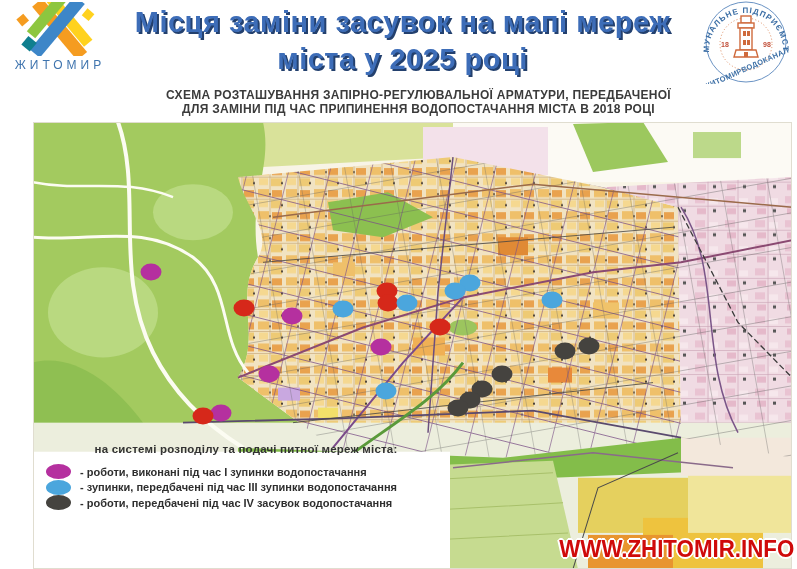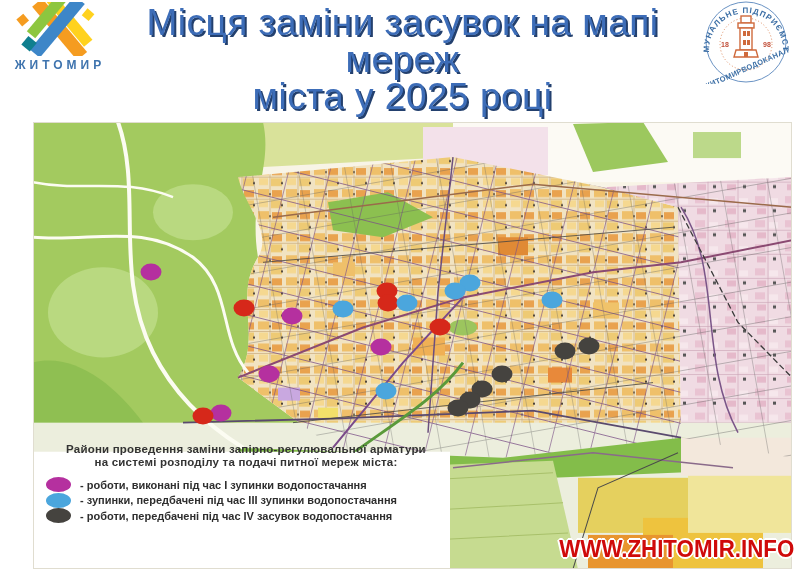--- a/index.html
+++ b/index.html
@@ -4,23 +4,23 @@
 <style>
   html,body{margin:0;padding:0;}
   body{width:797px;height:569px;overflow:hidden;background:#ffffff;
        font-family:"Liberation Sans",sans-serif;position:relative;}
   .page{position:absolute;left:0;top:0;width:797px;height:569px;background:#ffffff;}
 
   
   .city-logo{position:absolute;left:8px;top:2px;width:108px;height:80px;}
   .city-logo svg{display:block;}
   .city-name{position:absolute;left:0;top:56px;width:104px;text-align:center;
-             font-size:12px;font-weight:bold;color:#3f74ae;letter-spacing:4px;}
+             font-size:12px;font-weight:normal;color:#3f74ae;letter-spacing:4px;}
   .slide-title{position:absolute;left:112px;right:104px;top:4px;text-align:center;
-               color:#3d6db8;font-weight:normal;font-size:37px;line-height:37px;
+               color:#3d6db8;font-weight:bold;font-size:29px;line-height:37px;
                letter-spacing:.5px;text-shadow:2px 2px 0 #23406e;}
   .seal{position:absolute;left:700px;top:0px;width:92px;height:84px;}
 
   
   .subtitle{position:absolute;left:55px;right:15px;top:88px;text-align:center;
             font-size:12px;font-weight:bold;color:#3b3b3b;line-height:14px;
             letter-spacing:.3px;}
 
   
   #map{position:absolute;left:33px;top:122px;width:759px;height:447px;}
@@ -93,20 +93,24 @@
         <rect x="43" y="40" width="3" height="5"></rect>
         <rect x="47" y="40" width="3" height="5"></rect>
         <rect x="44" y="52" width="4" height="5"></rect>
       </g>
       <text x="25" y="47" font-size="7" font-weight="bold" fill="#c2503a" text-anchor="middle">18</text>
       <text x="67" y="47" font-size="7" font-weight="bold" fill="#c2503a" text-anchor="middle">98</text>
       <text x="46" y="71" font-size="7.5" font-weight="bold" fill="#3b6ea5" text-anchor="middle" transform="rotate(-24 46 68)" letter-spacing="0.3">ЖИТОМИРВОДОКАНАЛ</text>
     </svg>
   </div>
 
+  <div class="subtitle">
+    <div>СХЕМА РОЗТАШУВАННЯ ЗАПІРНО-РЕГУЛЮВАЛЬНОЇ АРМАТУРИ, ПЕРЕДБАЧЕНОЇ</div>
+    <div>ДЛЯ ЗАМІНИ ПІД ЧАС ПРИПИНЕННЯ ВОДОПОСТАЧАННЯ МІСТА В 2018 РОЦІ</div>
+  </div>
 
   <div id="map">
     <svg width="759" height="447" viewBox="0 0 759 446" preserveAspectRatio="none">
       <defs>
         <pattern id="urban" width="28" height="22" patternUnits="userSpaceOnUse">
           <rect width="28" height="22" fill="#f1e3c2"></rect>
           <rect x="1" y="1" width="11" height="8" fill="#efc06a"></rect>
           <rect x="15" y="2" width="10" height="7" fill="#e9a24e"></rect>
           <rect x="2" y="12" width="9" height="7" fill="#f5d890"></rect>
           <rect x="14" y="12" width="11" height="8" fill="#eeca74"></rect>
@@ -228,21 +232,20 @@
       <div class="marker" style="left: 556px; top: 224px; background: rgb(69, 67, 63);"></div>
       <div class="marker" style="left: 532px; top: 229px; background: rgb(69, 67, 63);"></div>
       <div class="marker" style="left: 469px; top: 252px; background: rgb(69, 67, 63);"></div>
       <div class="marker" style="left: 449px; top: 267px; background: rgb(69, 67, 63);"></div>
       <div class="marker" style="left: 437px; top: 278px; background: rgb(69, 67, 63);"></div>
       <div class="marker" style="left: 425px; top: 286px; background: rgb(69, 67, 63);"></div>
     </div>
 
   <div class="legend">
     <div class="legend-title">
-      <div>Райони проведення заміни запірно-регулювальної арматури</div>
       <div>на системі розподілу та подачі питної мереж міста:</div>
     </div>
     <div class="legend-items">
       <div class="legend-row">
         <span class="legend-dot c0"></span>
         <span class="legend-label">- роботи, виконані під час I зупинки водопостачання</span>
       </div>
       <div class="legend-row">
         <span class="legend-dot c2"></span>
         <span class="legend-label">- зупинки, передбачені під час III зупинки водопостачання</span>

